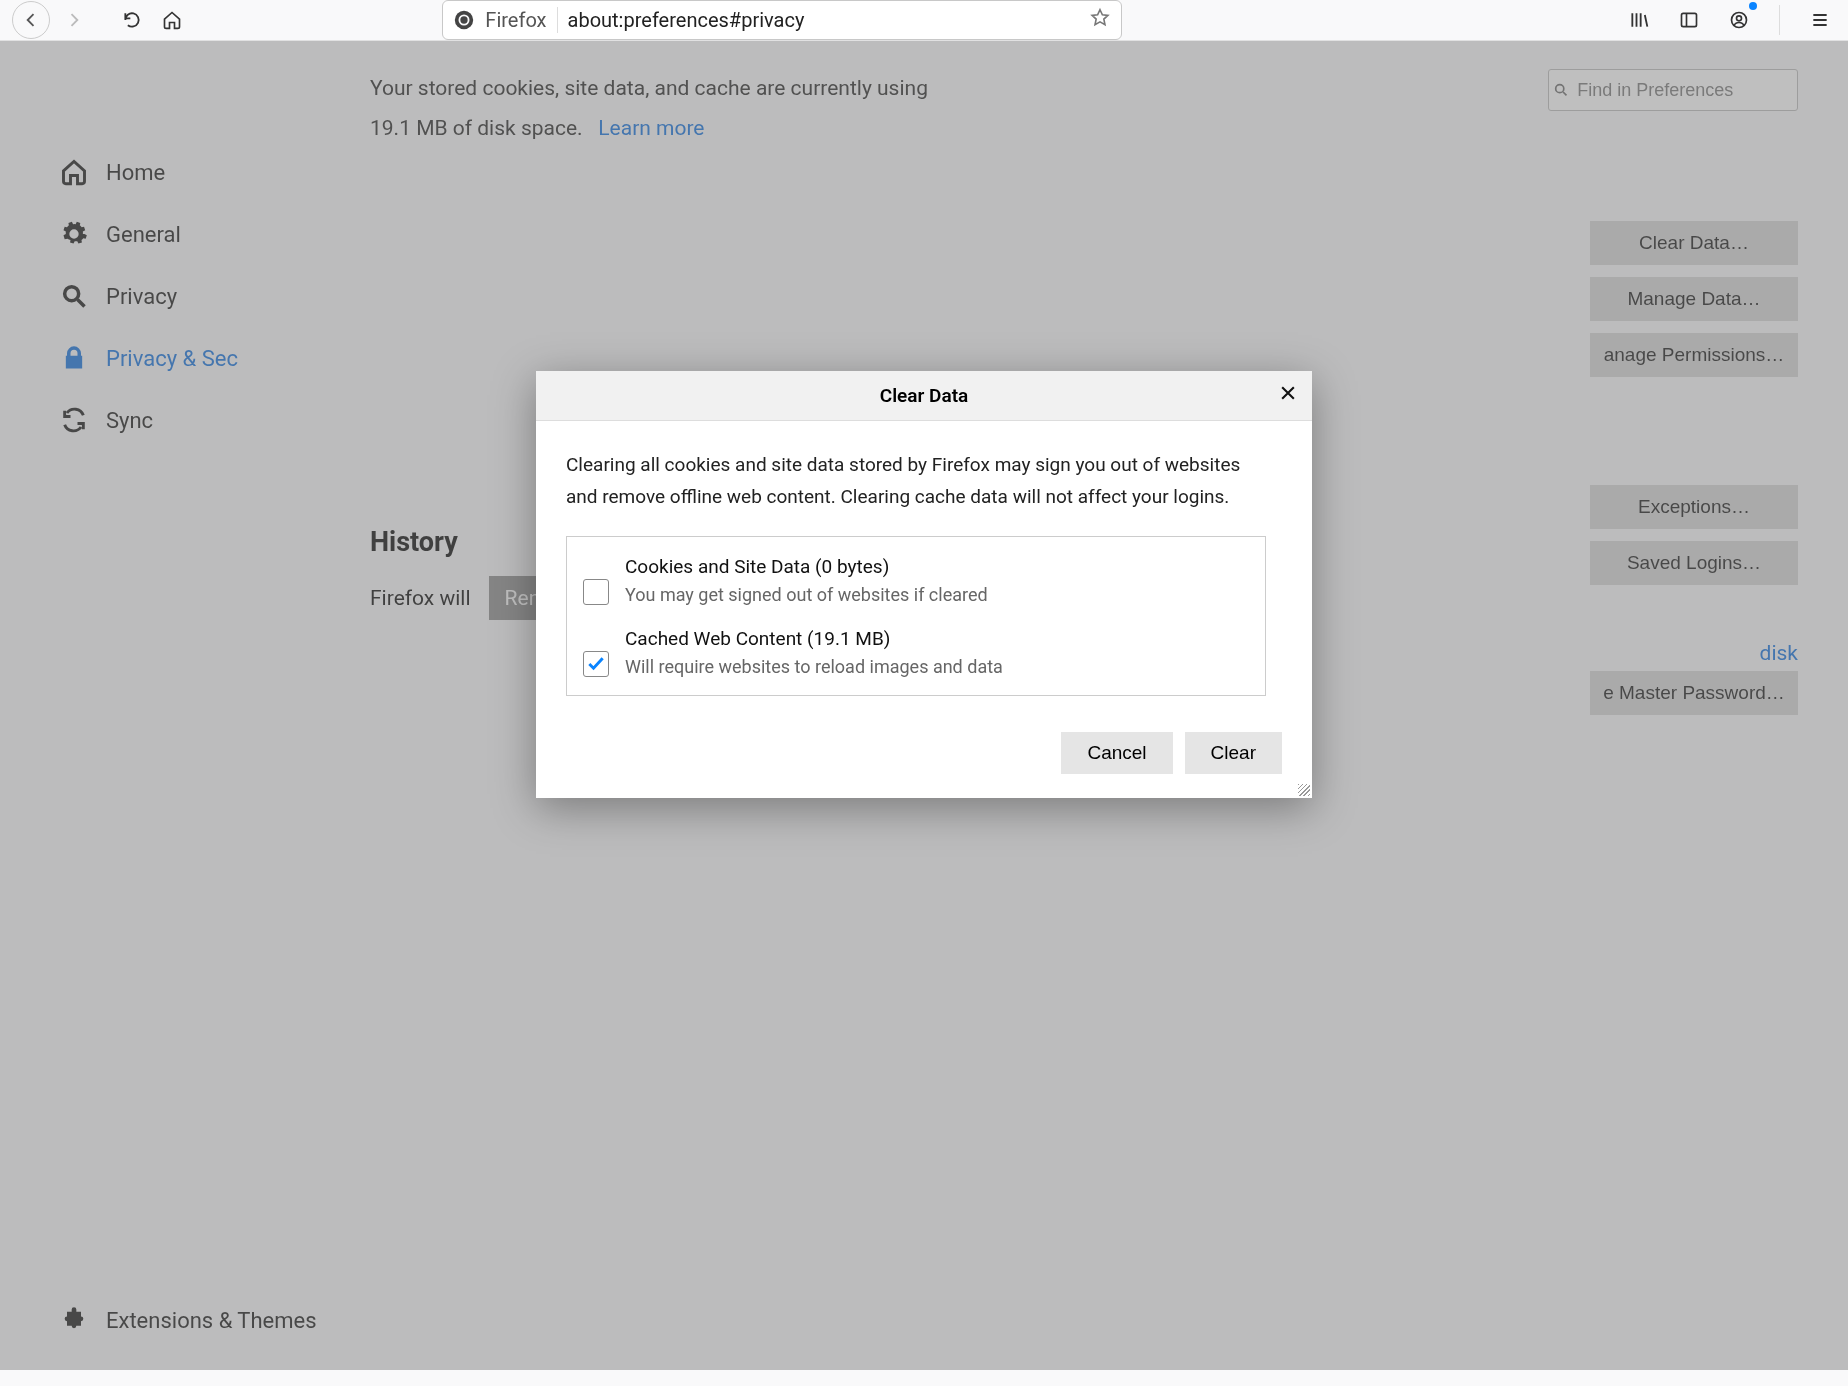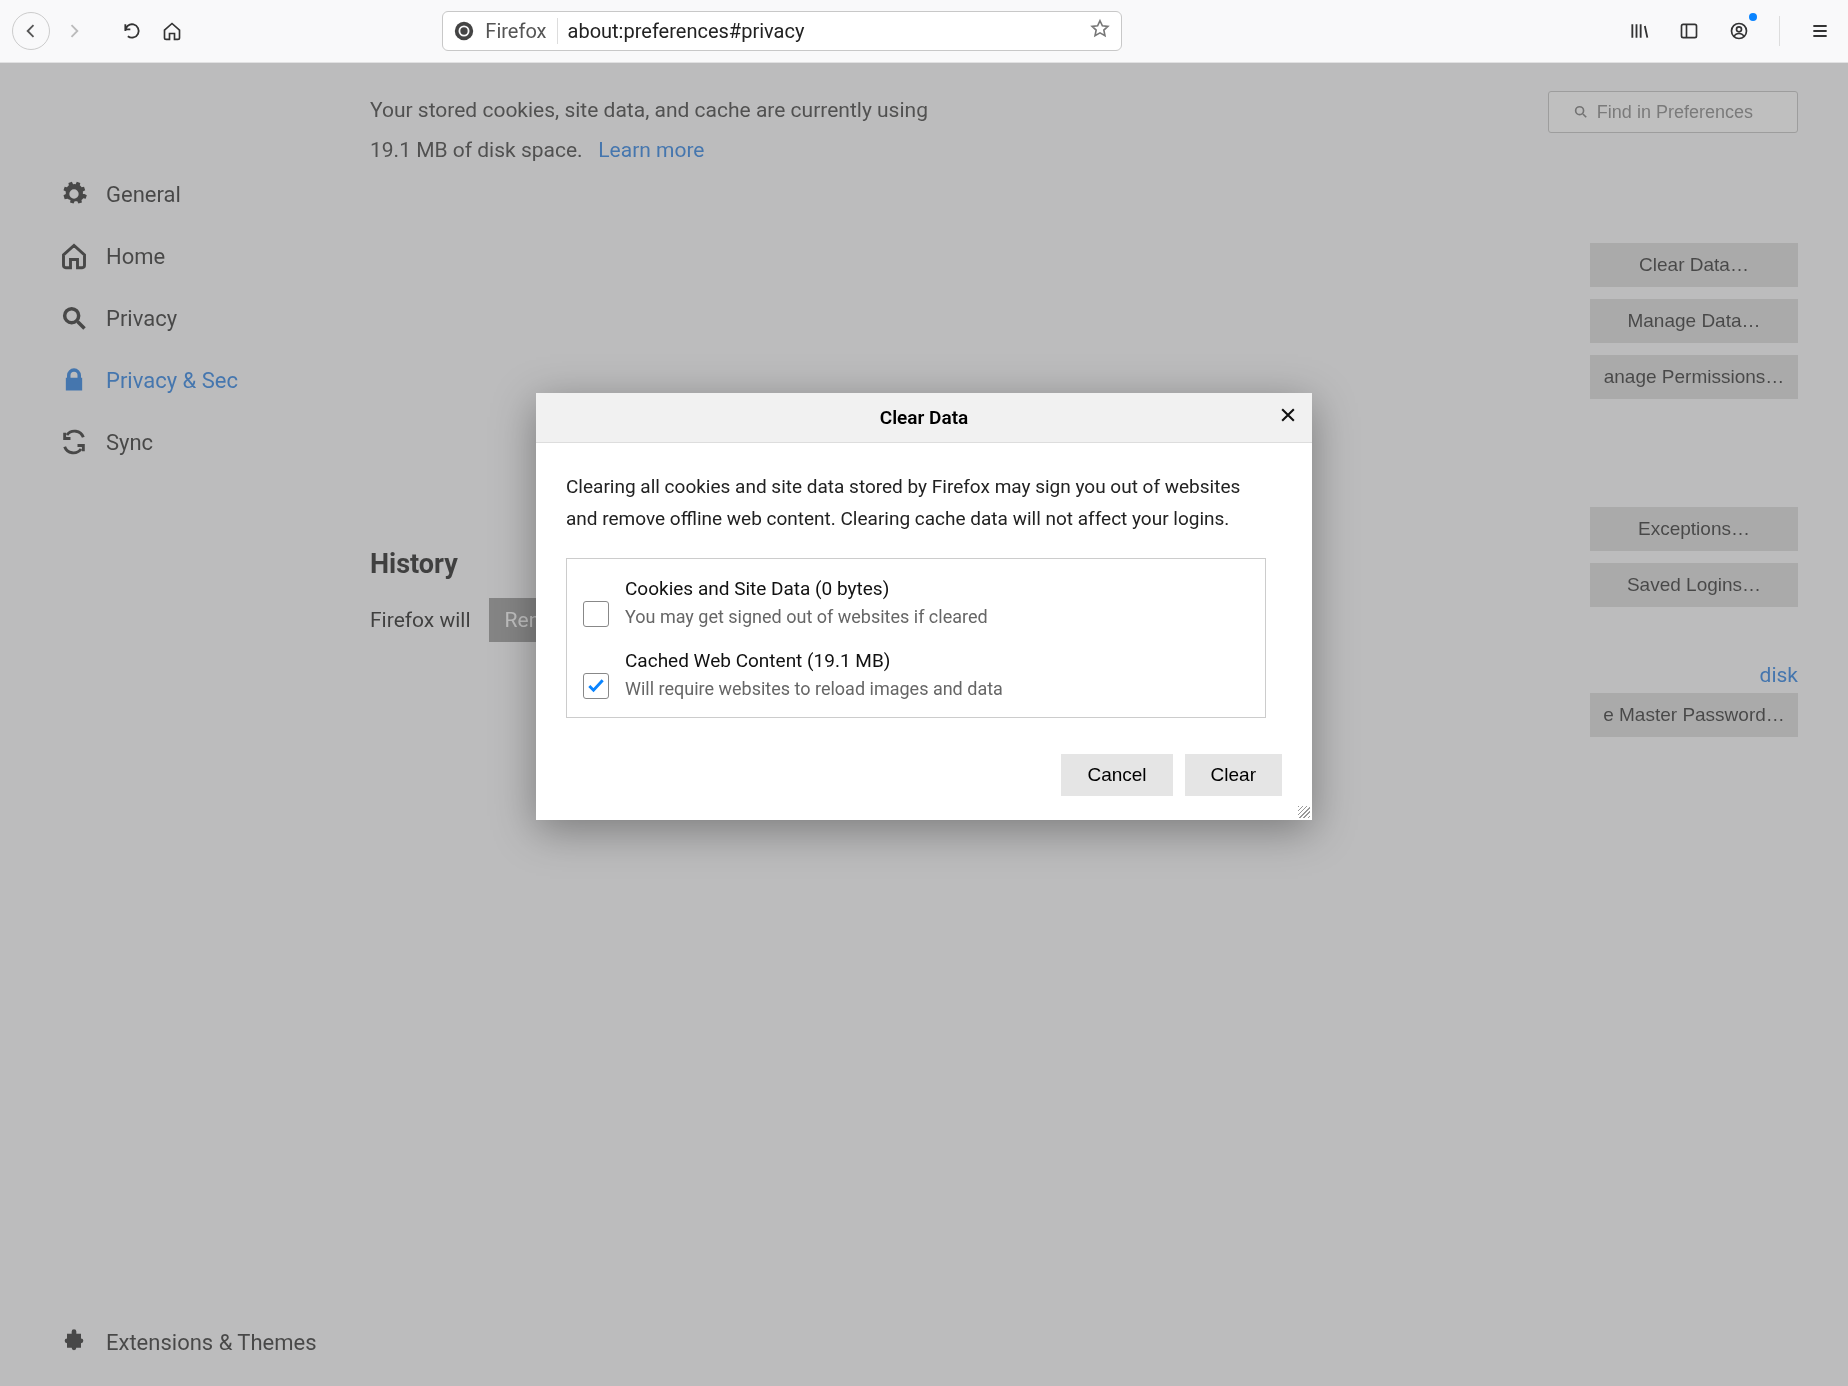--- a/index.html
+++ b/index.html
@@ -3,21 +3,21 @@
 <meta charset="utf-8">
 <style>
 * { box-sizing: border-box; margin: 0; padding: 0; }
 html, body { width: 100%; height: 100%; font-family: -apple-system, BlinkMacSystemFont, "Segoe UI", Roboto, sans-serif; overflow: hidden; }
 body { background: #f9f9fa; }
 
 
 .toolbar {
   display: flex;
   align-items: center;
-  height: 63px;
+  height: 41px;
   padding: 16px 12px;
   background: #f9f9fa;
   border-bottom: 1px solid #e1e1e2;
   gap: 8px;
 }
 .tb-btn {
   width: 32px; height: 32px;
   display: flex; align-items: center; justify-content: center;
   border-radius: 4px;
 }
@@ -64,21 +64,21 @@
 .sidebar-bottom { position: absolute; bottom: 24px; left: 60px; }
 .sidebar-bottom .sidebar-item { height: 52px; }
 
 
 .content { flex: 1; padding: 30px 50px 0 10px; position: relative; }
 .search-box {
   position: absolute; top: 28px; right: 50px;
   width: 250px; height: 42px;
   border: 1px solid #bbb; border-radius: 3px;
   display: flex; align-items: center; gap: 8px;
-  padding: 0 24px; background: #fff;
+  padding: 0 4px; background: #fff;
 }
 .search-box svg { width: 18px; height: 18px; }
 .search-box input { border: none; outline: none; font-size: 18px; width: 100%; background: transparent; }
 
 h1 { font-size: 27px; font-weight: 700; margin: 100px 0 18px 0; }
 .content p { font-size: 21px; color: #222; line-height: 1.7; margin-bottom: 4px; }
 .content a { color: #0a6cdd; text-decoration: none; }
 .btn-col { position: absolute; right: 50px; display: flex; flex-direction: column; gap: 12px; }
 .btn-col.c1 { top: 180px; }
 .btn-col.c2 { top: 444px; }
@@ -220,33 +220,33 @@
     </div>
   </div>
 </div>
 
 <div class="page">
   <div class="page-inner">
 
     <div class="sidebar">
       <div class="sidebar-item">
         <span class="icn">
+            <svg viewBox="0 0 24 24" fill="none" stroke="#111" stroke-width="2.5">
+              <path d="M3 11l9-8 9 8v9a2 2 0 0 1-2 2h-4v-7h-6v7H5a2 2 0 0 1-2-2z"></path>
+            </svg>
+          </span>
+        <span>Home</span>
+      </div>
+      <div class="sidebar-item">
+        <span class="icn">
             <svg viewBox="0 0 24 24" fill="#111">
               <path d="M12 8a4 4 0 1 0 0 8 4 4 0 0 0 0-8zm9 4l2 1-1 3-2-.4a9 9 0 0 1-1.6 1.6l.4 2-3 1-1-2a9 9 0 0 1-2.2 0l-1 2-3-1 .4-2A9 9 0 0 1 6.4 16L4 16.4 3 13l2-1a9 9 0 0 1 0-2.2l-2-1 1-3 2 .4A9 9 0 0 1 7.6 4.6L7.2 2.6l3-1 1 2a9 9 0 0 1 2.2 0l1-2 3 1-.4 2a9 9 0 0 1 1.6 1.6l2-.4 1 3-2 1c.1.7.1 1.5 0 2.2z"></path>
             </svg>
           </span>
         <span>General</span>
-      </div>
-      <div class="sidebar-item">
-        <span class="icn">
-            <svg viewBox="0 0 24 24" fill="none" stroke="#111" stroke-width="2.5">
-              <path d="M3 11l9-8 9 8v9a2 2 0 0 1-2 2h-4v-7h-6v7H5a2 2 0 0 1-2-2z"></path>
-            </svg>
-          </span>
-        <span>Home</span>
       </div>
       <div class="sidebar-item">
         <span class="icn">
             <svg viewBox="0 0 24 24" fill="none" stroke="#111" stroke-width="3">
               <circle cx="10" cy="10" r="6"></circle>
               <path d="M15 15l6 6"></path>
             </svg>
           </span>
         <span>Privacy</span>
       </div>

